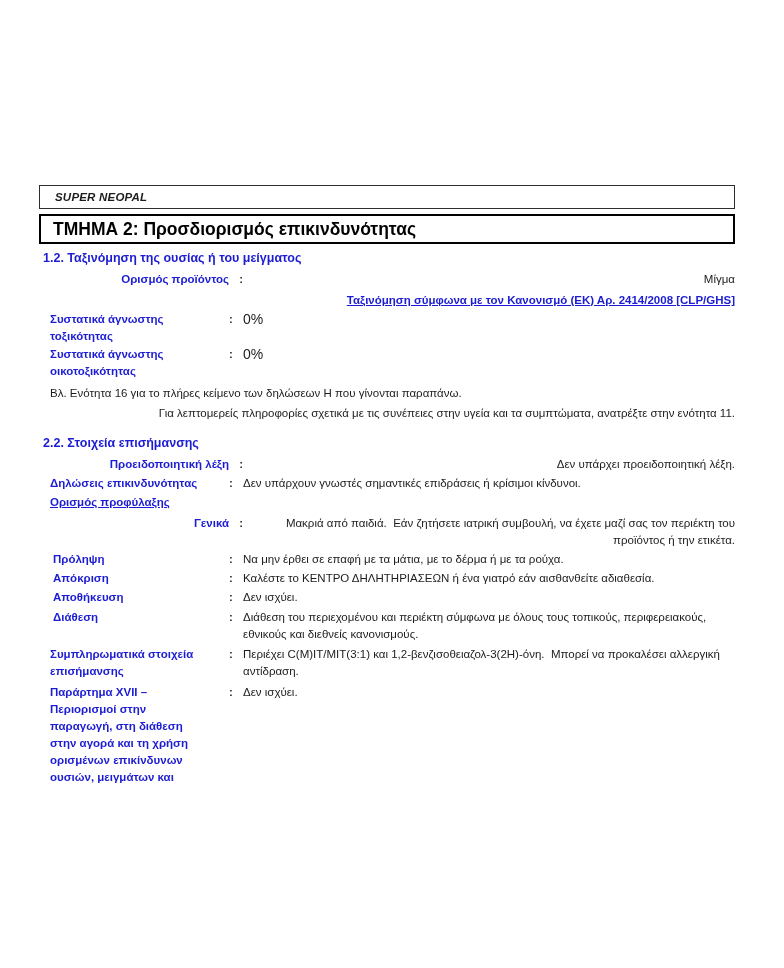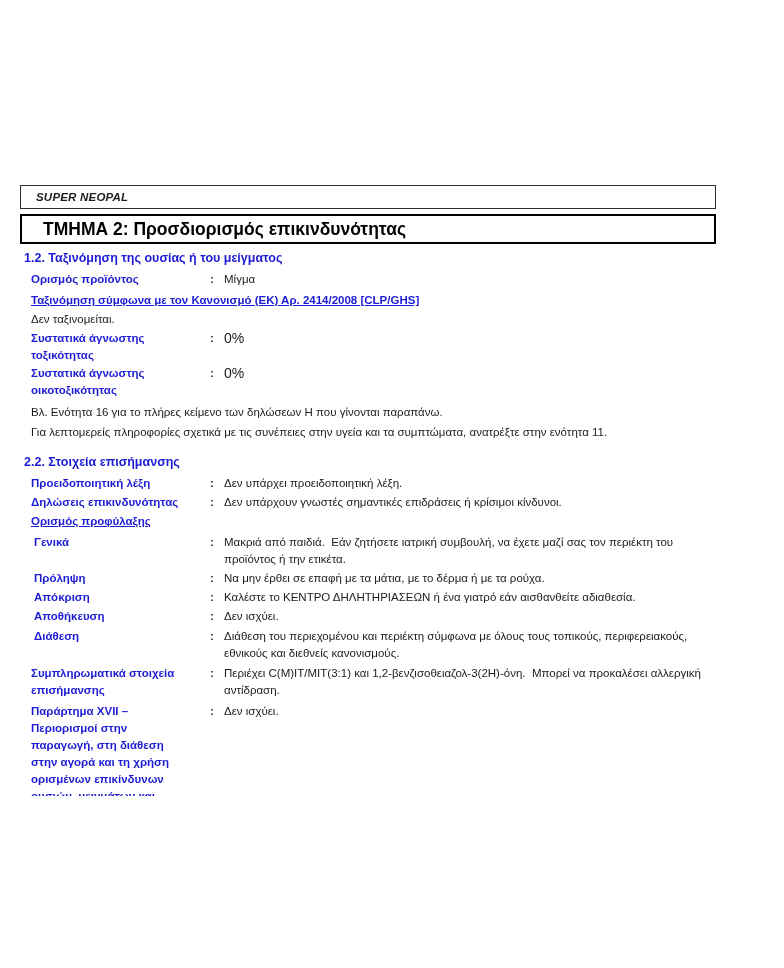--- a/index.html
+++ b/index.html
@@ -7,41 +7,41 @@
   body {
     width: 784px; height: 968px;
     position: relative;
     font-family: "Liberation Sans", sans-serif;
     color: #1c1c1c;
     overflow: hidden;
   }
   .page { position: absolute; inset: 0; background: #ffffff; }
   .content {
     position: absolute;
-    top: 185px; left: 20px;
+    top: 185px; left: 39px;
     width: 696px; height: 611px;
     overflow: hidden;
   }
   .product-box {
     height: 24px;
     border: 1px solid #2e2e2e;
     display: flex; align-items: center;
     padding-left: 15px;
     background: #ffffff;
   }
   .product-name {
     font-size: 11.5px; font-weight: 700; font-style: italic;
     color: #1c1c1c; letter-spacing: 0.2px;
   }
   .section-box {
     margin-top: 5px;
     height: 30px;
     border: 2px solid #000000;
     display: flex; align-items: center;
-    padding-left: 21px;
+    padding-left: 12px;
     background: #ffffff;
   }
   .section-title { font-size: 17.5px; font-weight: 700; color: #000000; }
   .subsection-heading {
     margin-top: 7px;
     padding-left: 4px;
     font-size: 12.5px; font-weight: 700;
     color: #1c1cd4;
     line-height: 15px;
   }
@@ -72,21 +72,21 @@
     font-size: 11.5px; line-height: 15px;
     color: #1c1c1c;
   }
   .blue-underline-heading {
     padding-left: 11px;
     font-size: 11.5px; line-height: 15px;
     font-weight: 700;
     color: #1c1cd4;
     text-decoration: underline;
   }
-  .mt3 { margin-top: 3px; } .mt4 { margin-top: 4px; } .mt5 { margin-top: 5px; }
+  .mt3 { margin-top: 3px; } .mt4 { margin-top: 4px; } .mt5 { margin-top: 5px; text-align: right; }
   .mt6 { margin-top: 6px; } .mt15 { margin-top: 15px; }
   .mt1 { margin-top: 1px; } .mt2 { margin-top: 2px; }
 </style>
 </head>
 <body>
 
 <div class="page">
   <div class="content">
 
     <div class="product-box">
@@ -100,21 +100,20 @@
     <div class="subsection-heading">1.2. Ταξινόμηση της ουσίας ή του μείγματος</div>
 
     <div class="row mt5">
       <span class="label" style="white-space:normal">Ορισμός προϊόντος</span>
       <span class="colon">:</span>
       <span class="value">Μίγμα</span>
     </div>
 
     <div class="blue-underline-heading mt5">Ταξινόμηση σύμφωνα με τον Κανονισμό (ΕΚ) Αρ. 2414/2008 [CLP/GHS]</div>
 
-    <div class="plain-line mt4">Δεν ταξινομείται.</div>
 
     <div class="row mt3">
       <span class="label">Συστατικά άγνωστης
 τοξικότητας</span>
       <span class="colon">:</span>
       <span class="value big">0%</span>
     </div>
 
     <div class="row mt1">
       <span class="label">Συστατικά άγνωστης

